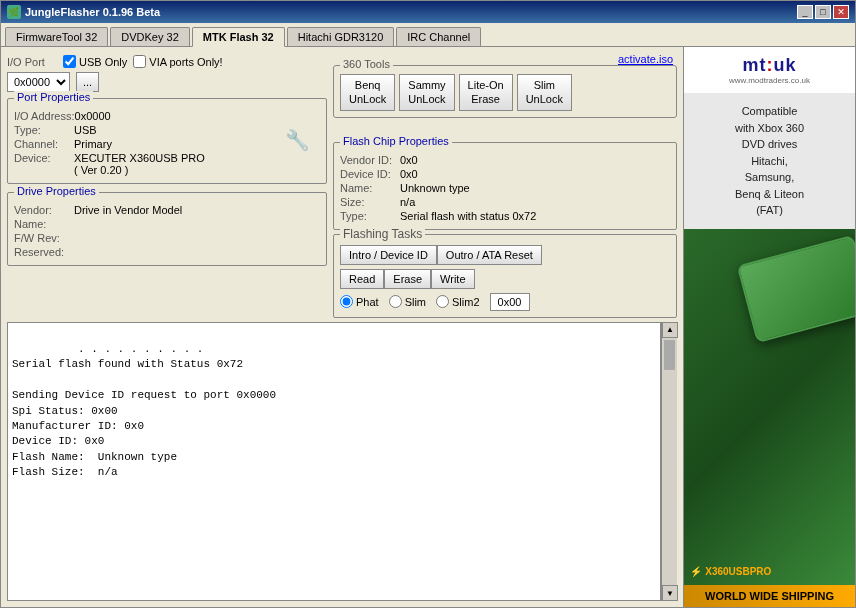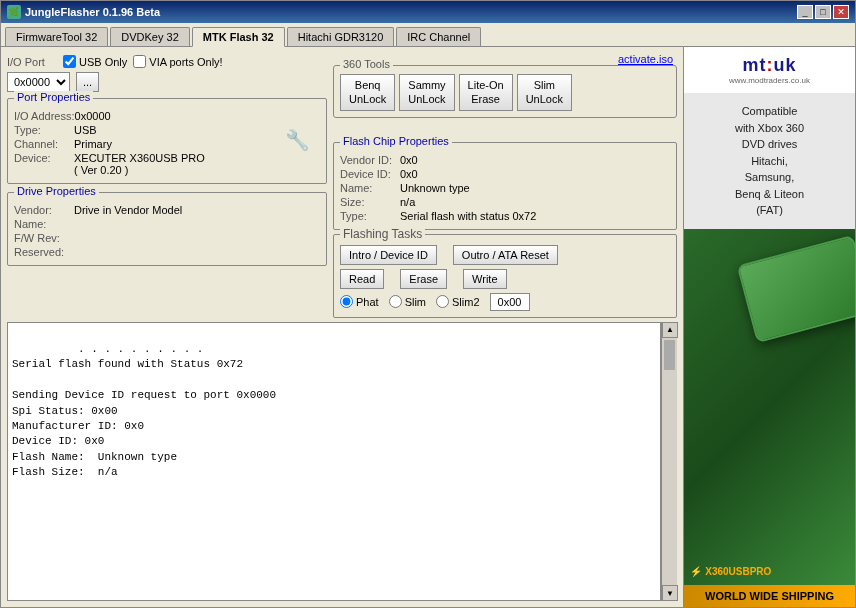--- a/index.html
+++ b/index.html
@@ -278,21 +278,21 @@
       position: absolute;
       top: -8px;
       left: 6px;
       background: #ece9d8;
       padding: 0 3px;
       font-size: 12px;
       color: #555;
     }
     .flash-btn-row {
       display: flex;
-      gap: 16px;
+      gap: 0;
       margin-bottom: 4px;
     }
     .flash-btn {
       border: 1px solid #888;
       background: linear-gradient(to bottom, #fff, #ddd);
       padding: 3px 8px;
       cursor: pointer;
       font-size: 11px;
     }
     .radio-row {

